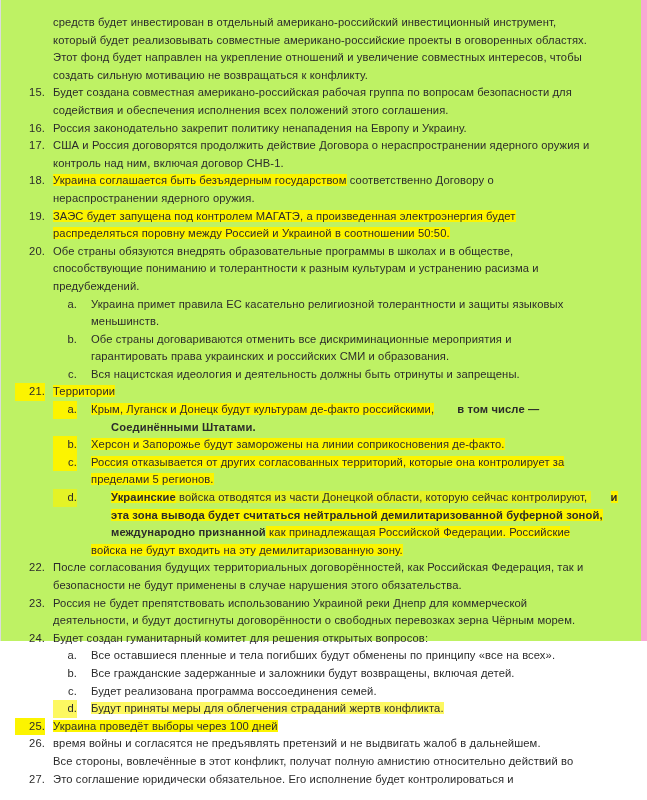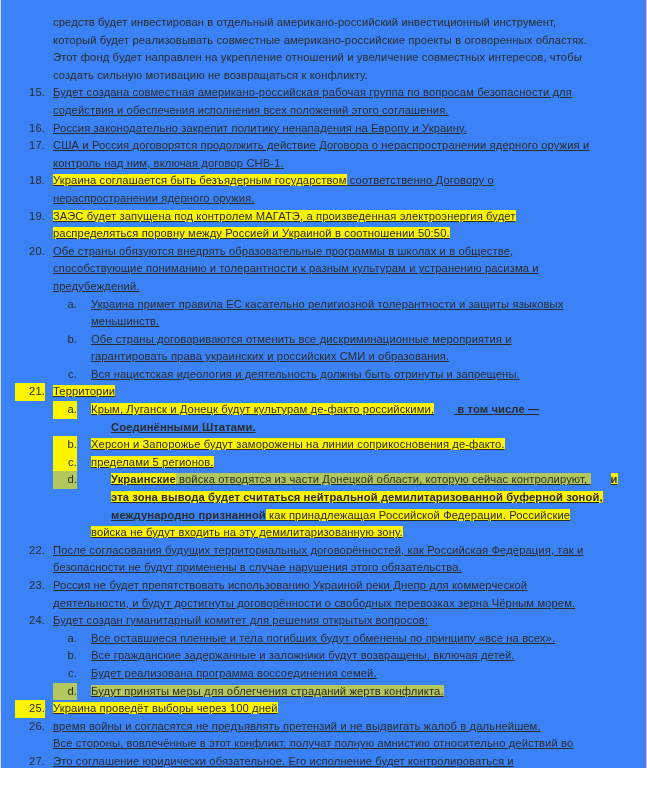--- a/index.html
+++ b/index.html
@@ -10,42 +10,41 @@
   }
   body {
     width: 647px;
     height: 800px;
     overflow: hidden;
     font-family: "Liberation Sans", "DejaVu Sans", sans-serif;
   }
   #page {
     position: relative;
     width: 647px;
-    height: 768px;
-    background: #3b82f6;
+    height: 641px;
+    background: #bef264;
     border-left: 1px solid #dcdcdc;
-    border-right: 1px solid #f9a8d4;
+    border-right: 6px solid #f9a8d4;
     padding: 14px 10px 0 14px;
   }
   .doc {
     font-size: 11.2px;
     line-height: 17.6px;
     color: #2b2b2b;
     letter-spacing: 0.01em;
   }
   ol.lvl1 {
     list-style: none;
     margin: 0;
     padding: 0;
   }
   ol.lvl1 > li {
     position: relative;
     padding-left: 38px;
     margin: 0;
-    text-decoration: underline;
   }
   ol.lvl1 > li > .marker {
     position: absolute;
     left: 0;
     top: 0;
     width: 30px;
     text-align: right;
     color: #2b2b2b;
   }
   ol.lvl2 {
@@ -159,20 +158,21 @@
             <span class="marker hl">a.</span>
             <span class="line"><span class="hl">Крым, Луганск и Донецк будут культурам де-факто российскими,</span><span class="b"> в том числе —</span></span>
             <span class="line b">Соединёнными Штатами.</span>
           </li>
           <li>
             <span class="marker hl">b.</span>
             <span class="line"><span class="hl">Херсон и Запорожье будут заморожены на линии соприкосновения де-факто.</span></span>
           </li>
           <li>
             <span class="marker hl">c.</span>
+            <span class="line"><span class="hl">Россия отказывается от других согласованных территорий, которые она контролирует за</span></span>
             <span class="line"><span class="hl">пределами 5 регионов.</span></span>
           </li>
           <li>
             <span class="marker hl-soft">d.</span>
             <span class="line"><span class="hl b">Украинские</span><span class="hl-soft"> войска отводятся из части Донецкой области, которую сейчас контролируют, </span><span class="hl b">и</span></span>
             <span class="line"><span class="hl b">эта зона вывода будет считаться нейтральной демилитаризованной буферной зоной,</span></span>
             <span class="line"><span class="b">международно признанной</span><span class="hl"> как принадлежащая Российской Федерации. Российские</span></span>
             <span class="line"><span class="hl">войска не будут входить на эту демилитаризованную зону.</span></span>
           </li>
         </ol>

